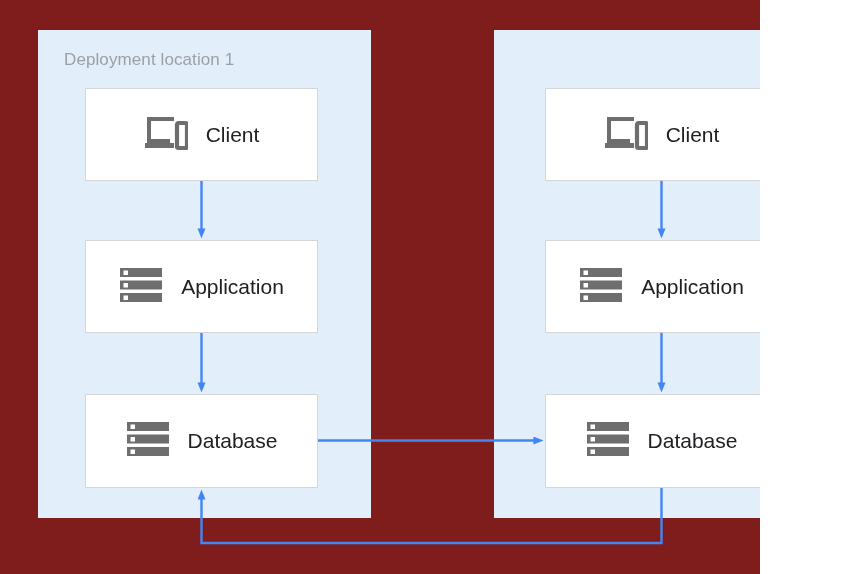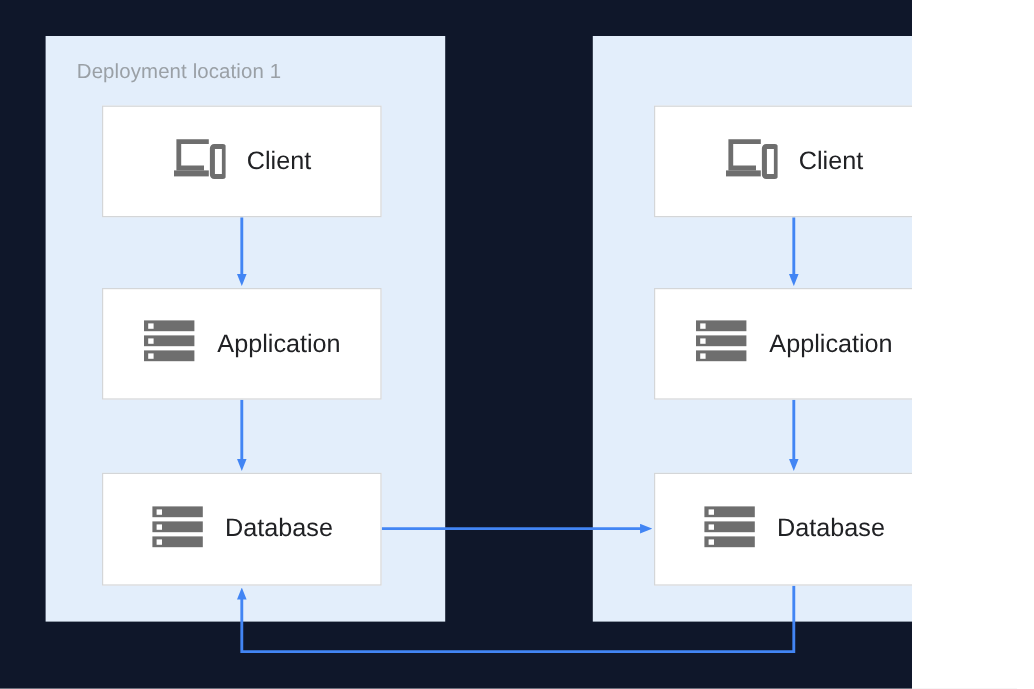--- a/index.html
+++ b/index.html
@@ -7,21 +7,21 @@
     padding: 0;
     background: #ffffff;
   }
   body {
     font-family: "Liberation Sans", sans-serif;
   }
   #diagram-root {
     position: relative;
     width: 760px;
     height: 574px;
-    background: #0f172a;
+    background: #7f1d1d;
     overflow: hidden;
     text-align: right;
   }
   .zone {
     position: absolute;
     background: #e3eefb;
   }
   .zone-label {
     position: absolute;
     color: #9aa0a6;

